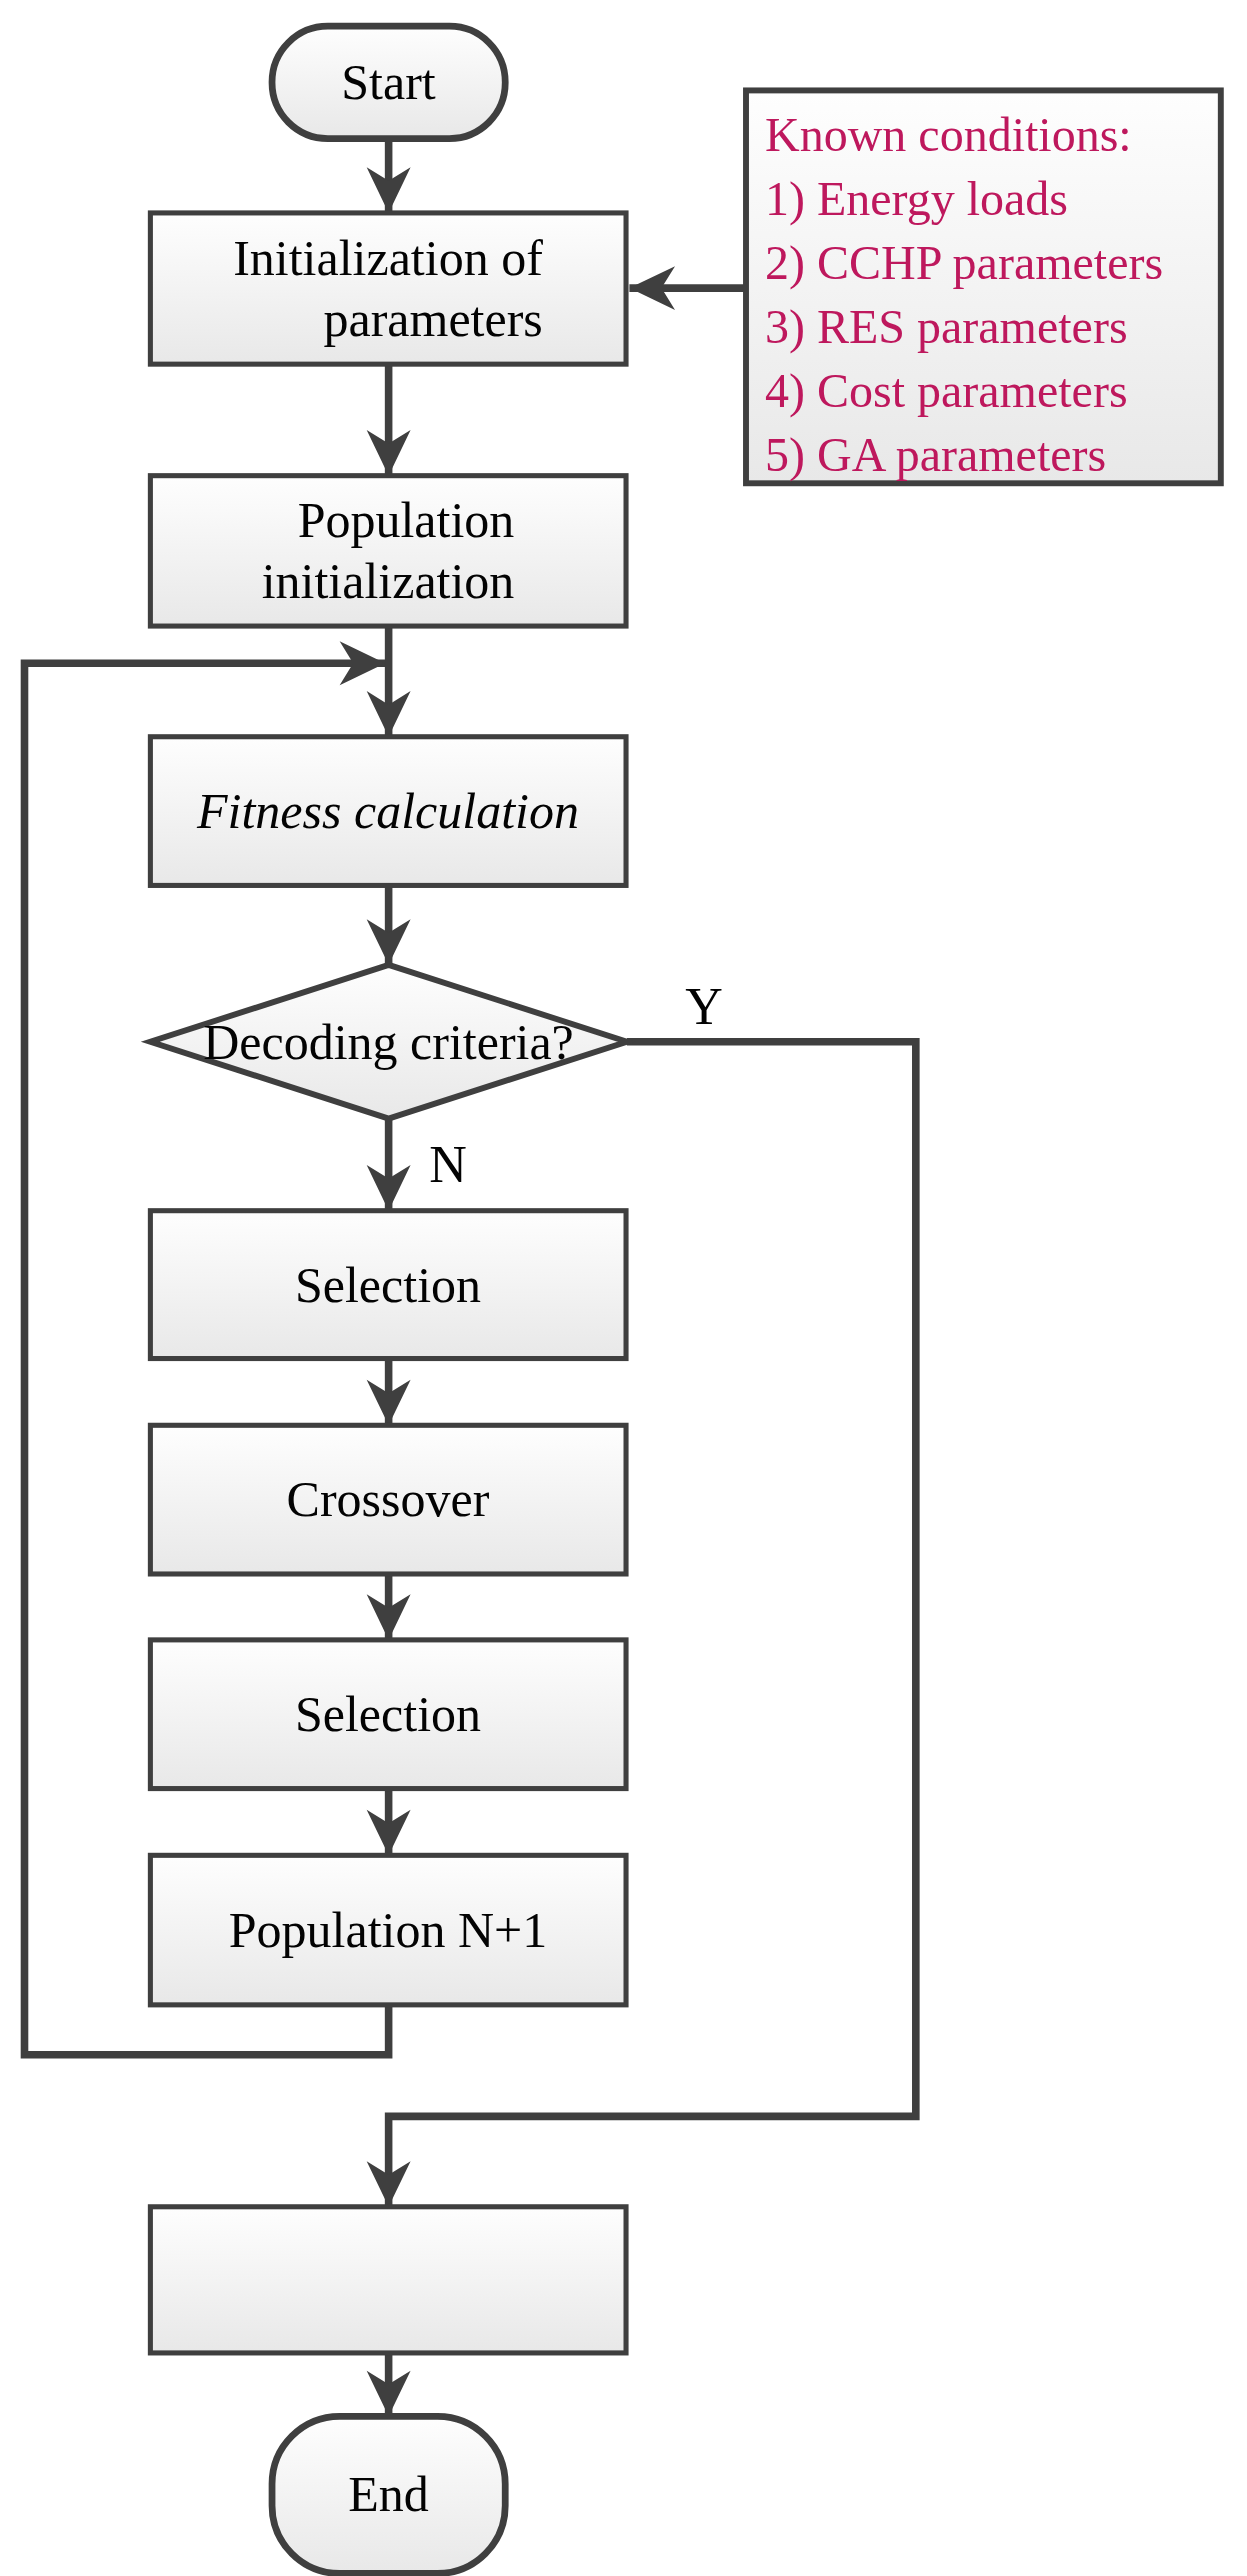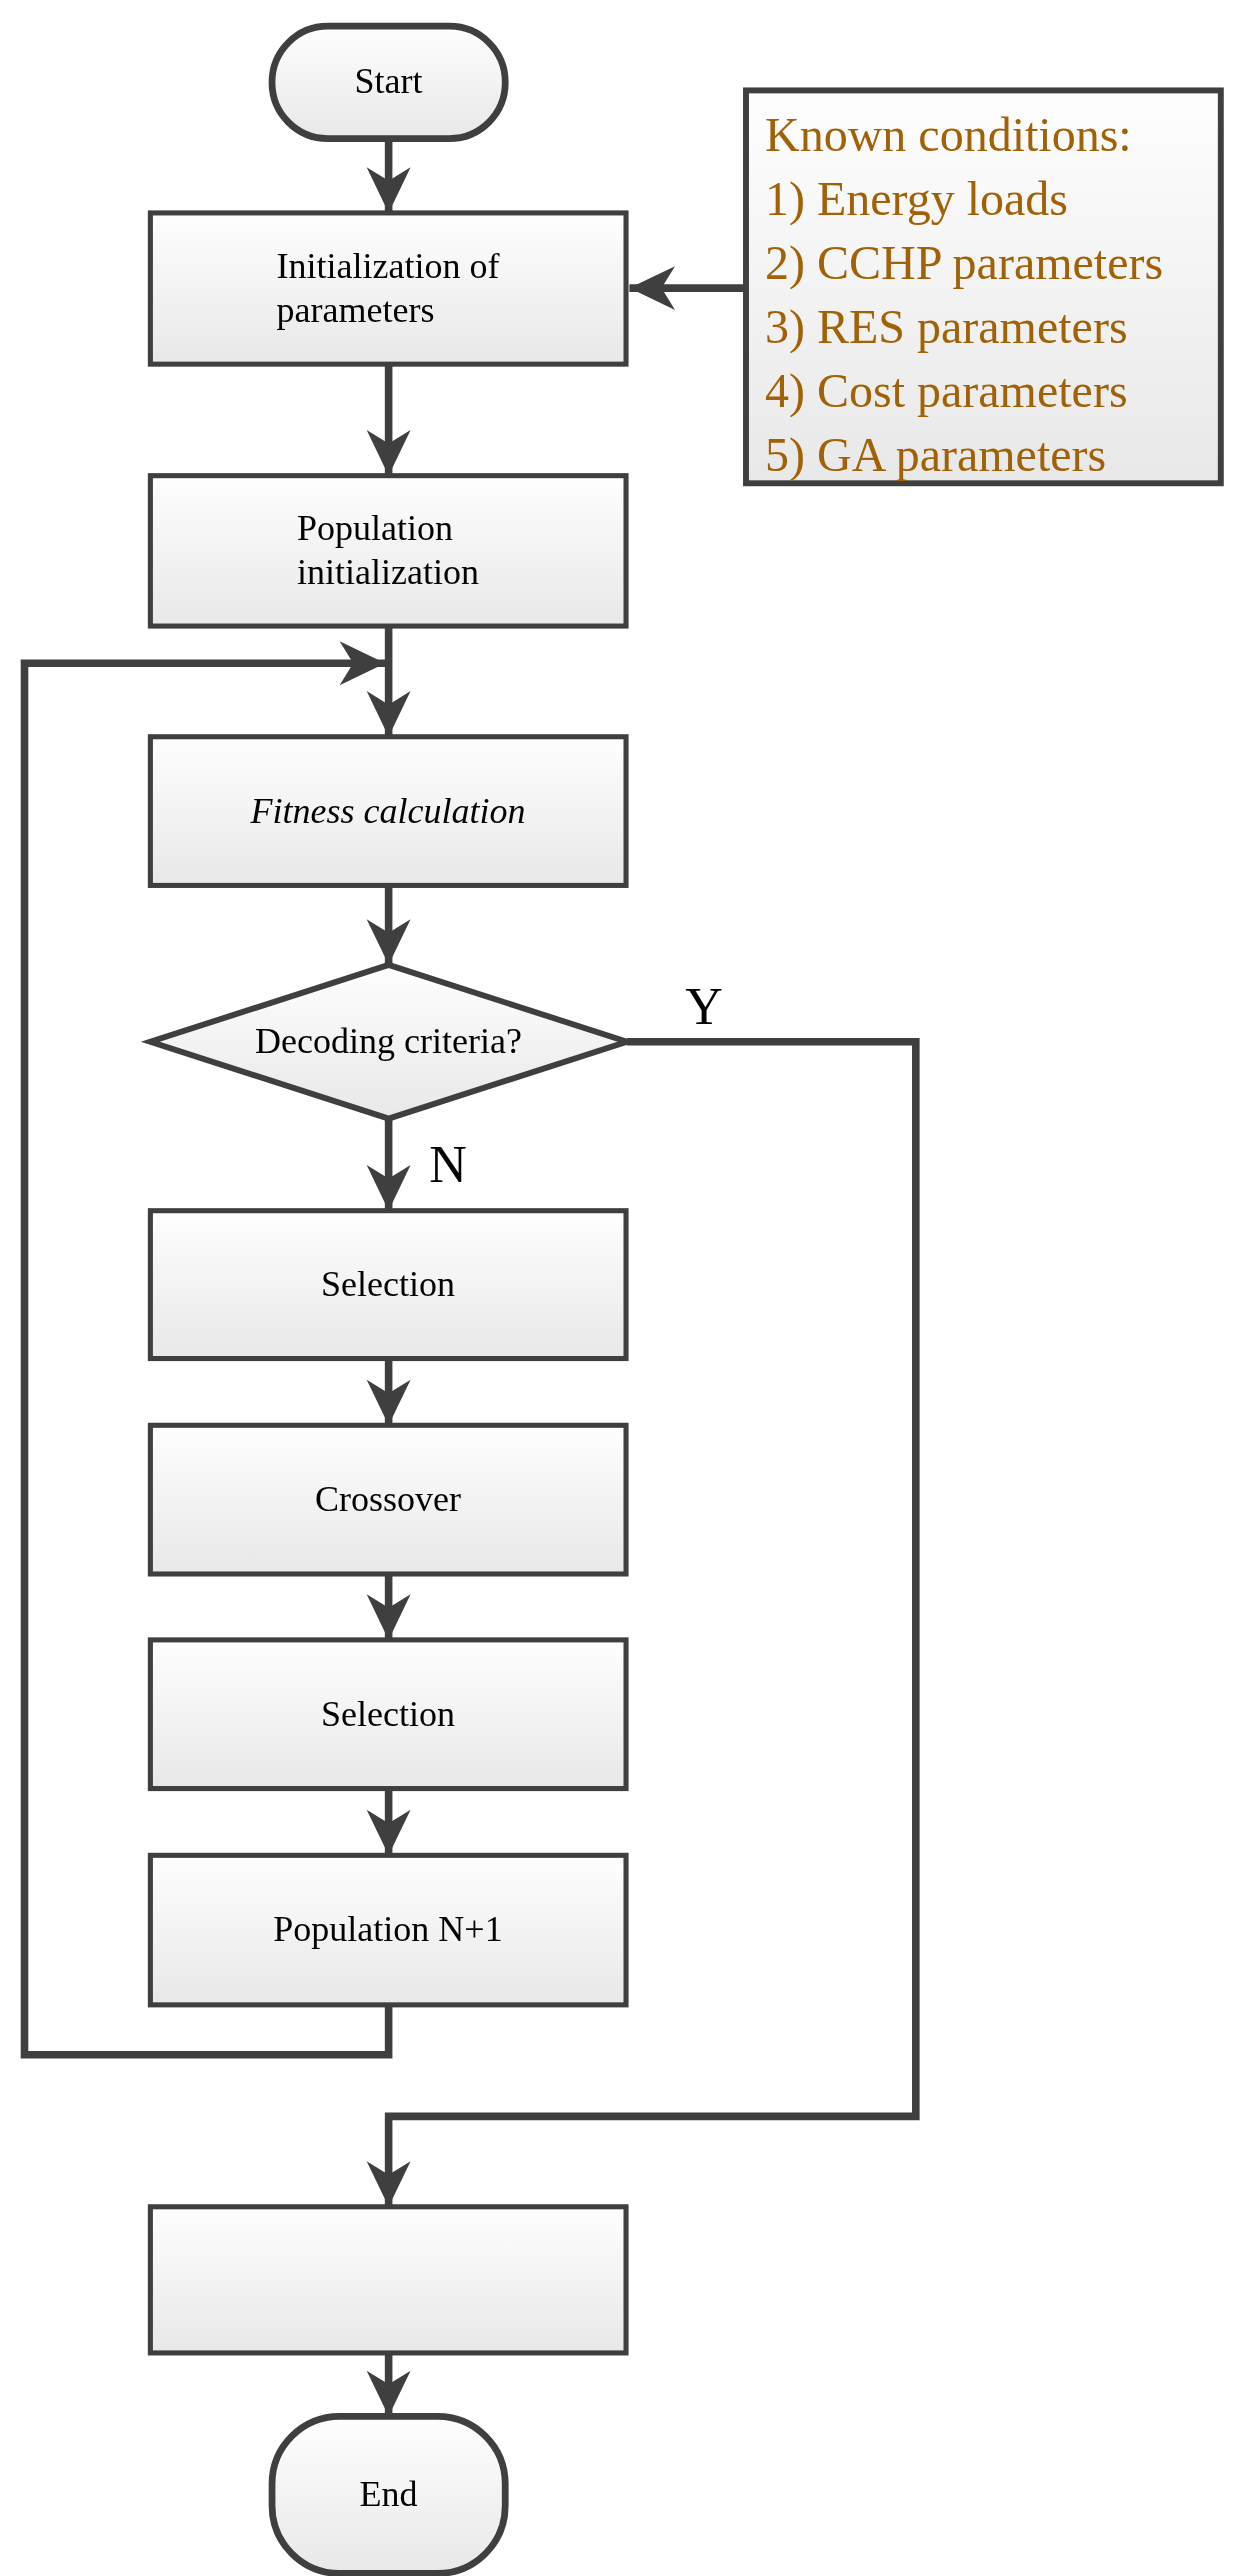--- a/index.html
+++ b/index.html
@@ -11,22 +11,22 @@
     font-family: "Liberation Serif", "DejaVu Serif", serif;
     color: #000000;
     overflow: hidden;
   }
   .layer { position: absolute; left: 0; top: 0; }
   .node-label {
     position: absolute;
     display: flex;
     align-items: center;
     justify-content: center;
-    text-align: left;
-    font-size: 36px;
+    text-align: right;
+    font-size: 50px;
     line-height: 1.22;
     white-space: pre-line;
     color: #030303;
     pointer-events: none;
   }
   .edge-label {
     position: absolute;
     display: flex;
     align-items: center;
     justify-content: center;
@@ -35,21 +35,21 @@
     pointer-events: none;
   }
   .known-lines {
     position: absolute;
     left: 765px;
     top: 103px;
     width: 448px;
     font-size: 48px;
     line-height: 64px;
     text-align: left;
-    color: #a16207;
+    color: #be185d;
     pointer-events: none;
   }
   .known-line { white-space: nowrap; }
 </style>
 </head>
 <body>
 
 <div class="canvas">
 
   <svg class="layer" width="1247" height="2576" viewBox="0 0 1476 3049">

